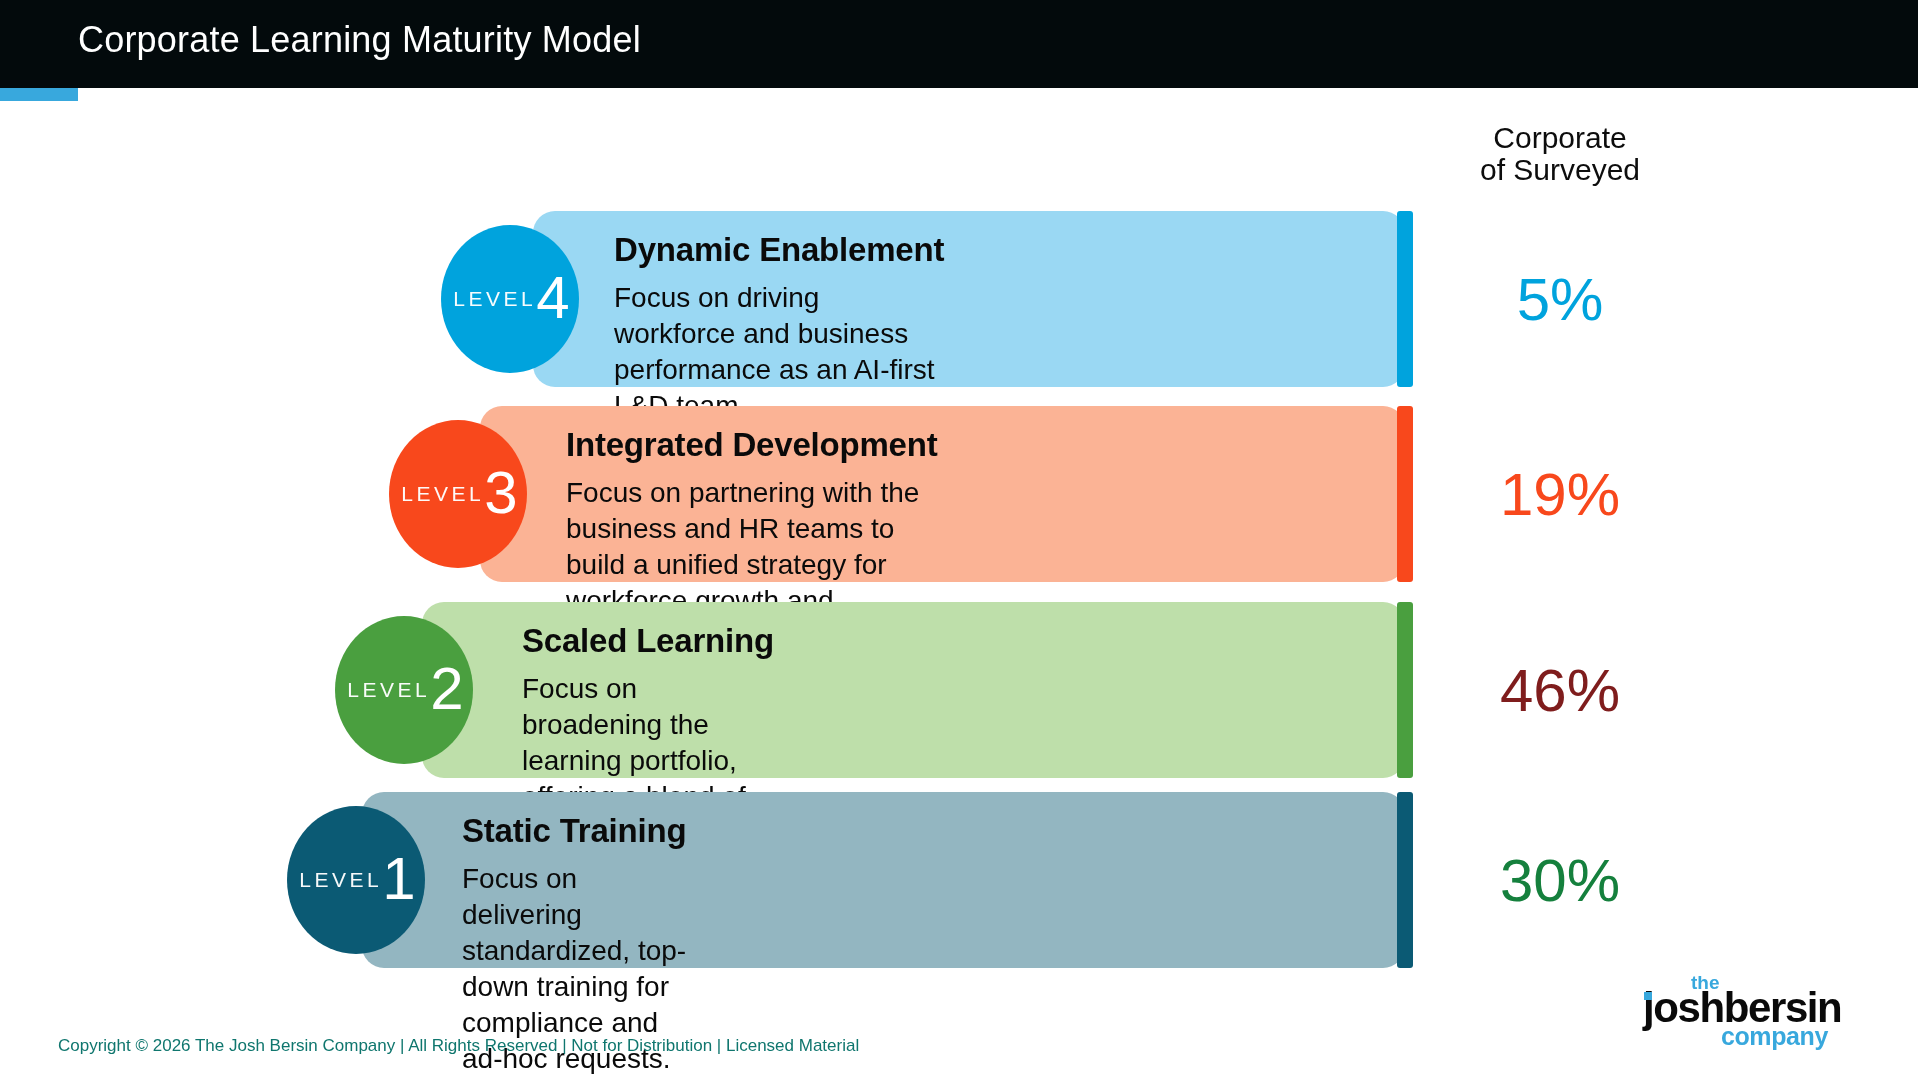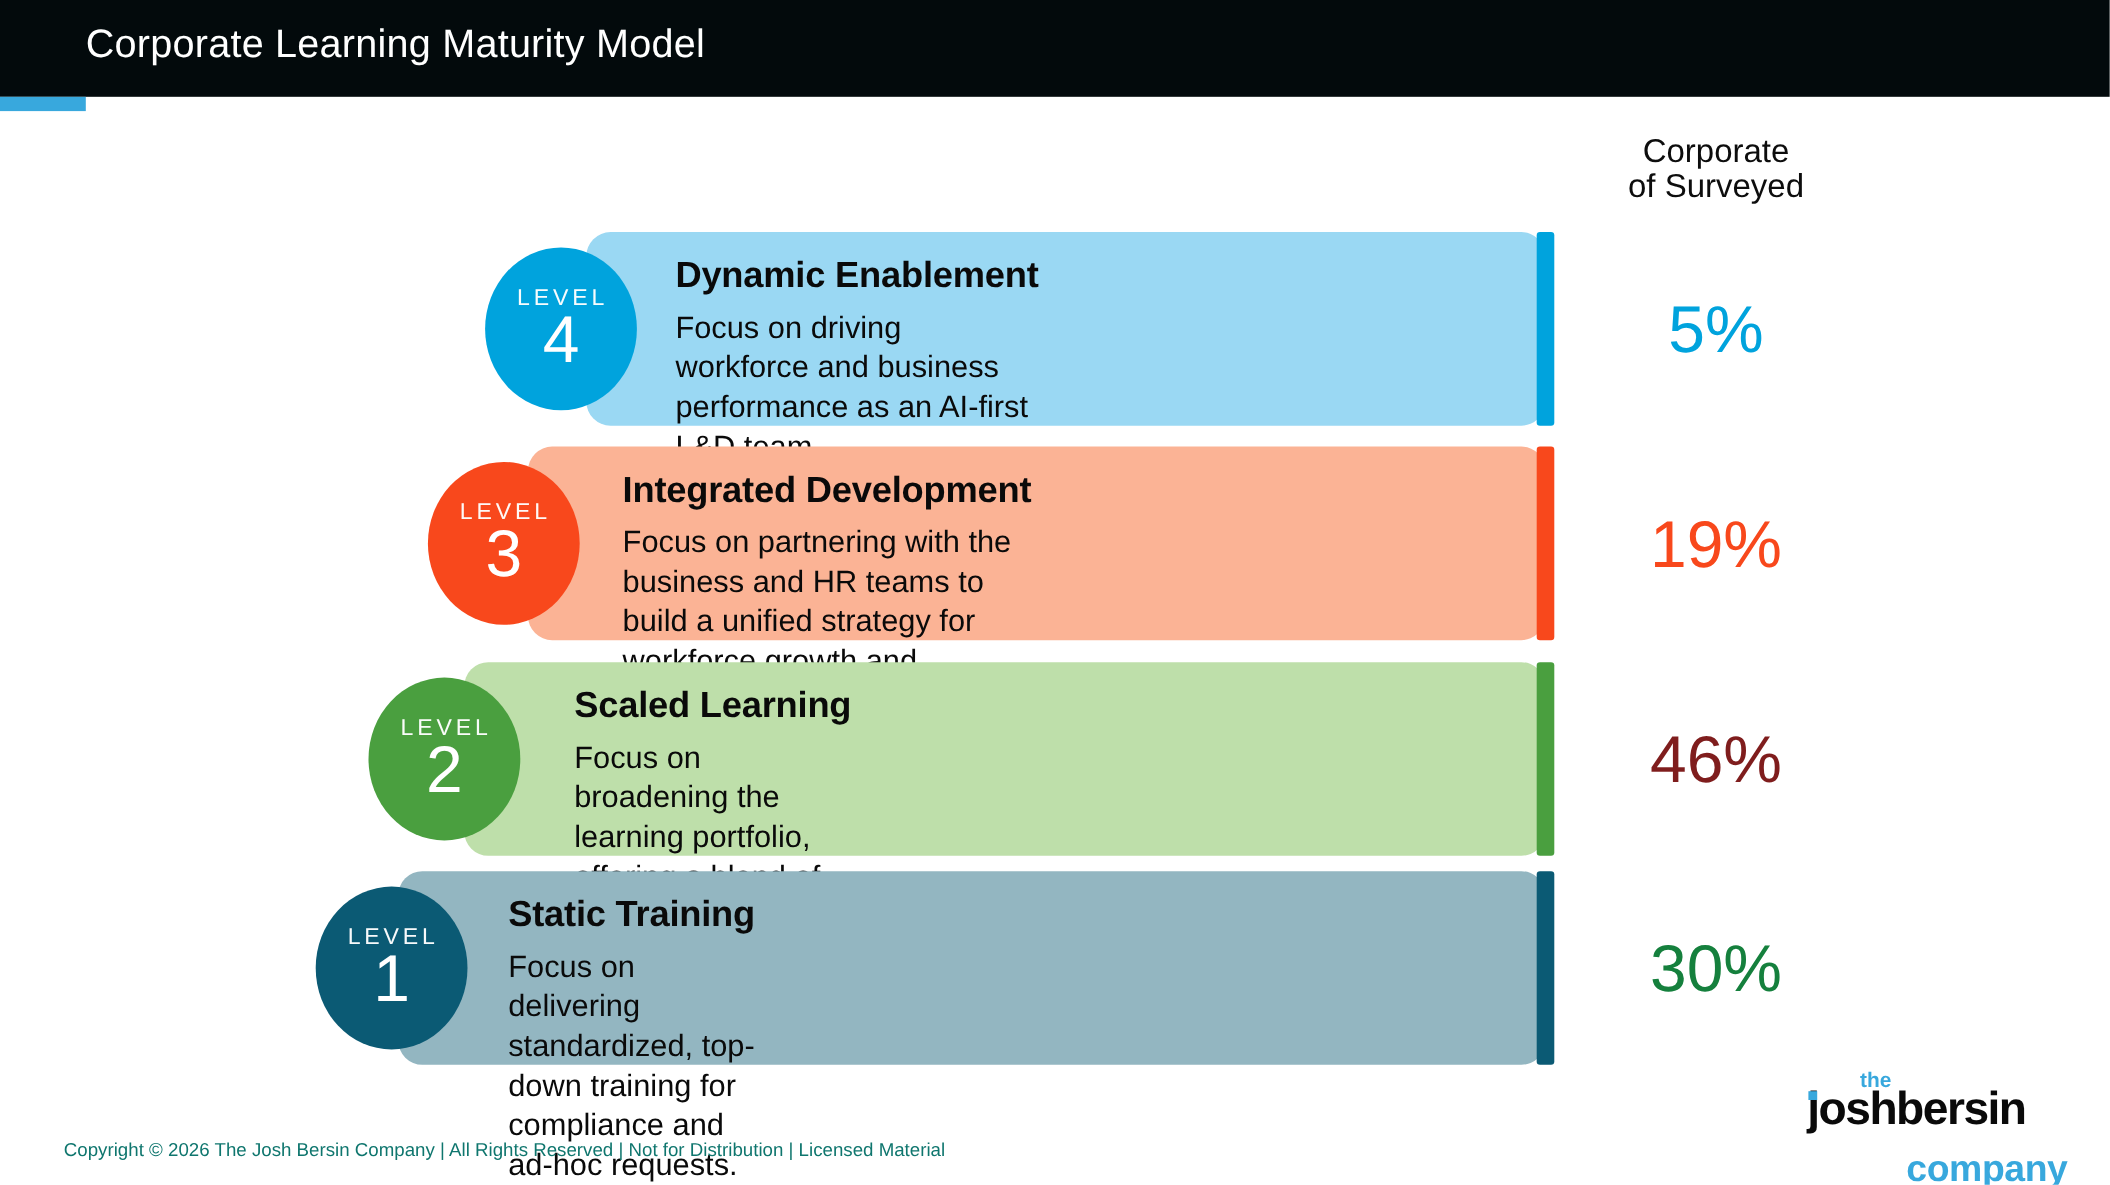--- a/index.html
+++ b/index.html
@@ -89,21 +89,21 @@
     height: 176px;
     border-radius: 3px;
   }
 
   .circle {
     position: absolute;
     width: 138px;
     height: 148px;
     border-radius: 50%;
     display: flex;
-    flex-direction: column;
+    flex-direction: row;
     align-items: center;
     justify-content: center;
     color: #ffffff;
   }
   .circle .lvl-word {
     font-size: 21px;
     letter-spacing: 3.5px;
     font-weight: 400;
     line-height: 22px;
     padding-left: 3px;
@@ -194,28 +194,27 @@
   .logo-dot {
     position: absolute;
     left: 1px;
     top: 19px;
     width: 8px;
     height: 8px;
     background: #38a8dd;
   }
   .logo-company {
     position: absolute;
-    left: 90px;
+    left: 78px;
     top: 50px;
-    font-size: 34px;
+    font-size: 25px;
     font-weight: bold;
     color: #38a8dd;
     letter-spacing: -0.4px;
     line-height: 26px;
-    margin-top: 27px;
   }
 </style>
 </head>
 <body>
 
 <div class="slide">
 
   <div class="header-bar" style="background: rgb(3, 10, 12);"></div>
   <div class="header-title">Corporate Learning Maturity Model</div>
   <div class="header-accent" style="background: rgb(56, 168, 221);"></div>

